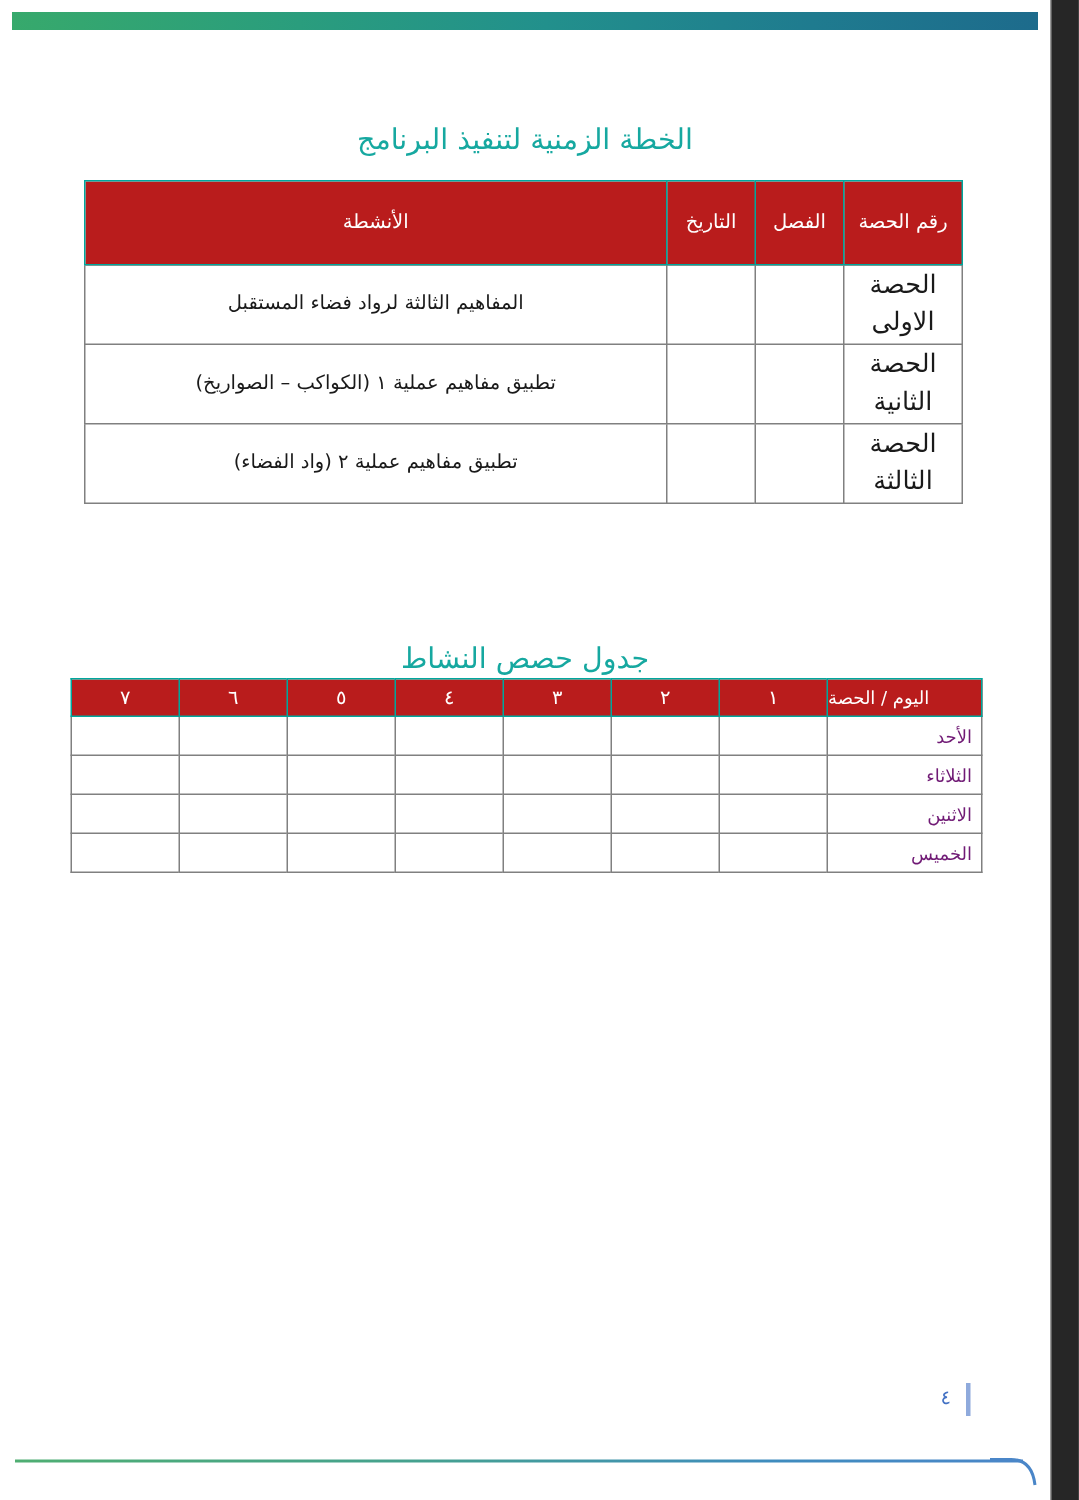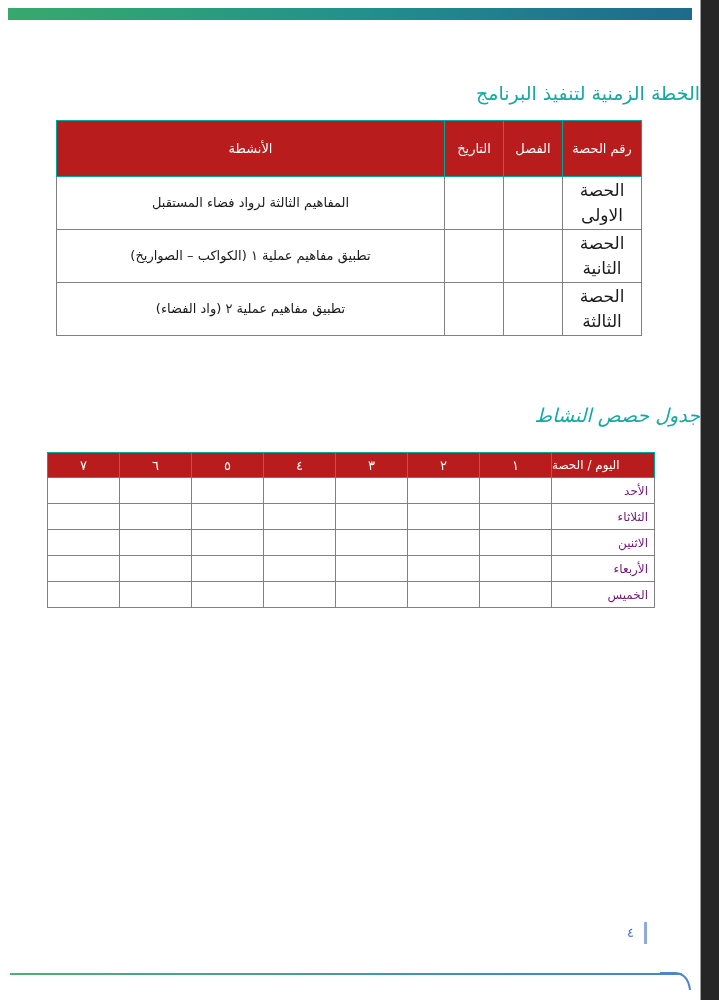--- a/index.html
+++ b/index.html
@@ -42,27 +42,28 @@
     top: 8px;
     width: 684px;
     height: 12px;
     background: linear-gradient(to left, #1d6b8c 0%, #1f7b8f 22%, #22908c 48%, #2a9d7d 72%, #37a96c 100%);
   }
 
   
   .section-title {
     position: absolute;
     width: 100%;
+    text-align: center;
     color: #16a8a0;
     font-size: 19px;
     letter-spacing: 0px;
     direction: rtl;
   }
   #title-schedule { top: 82px; }
-  #title-activity { top: 404px; font-style: italic; }
+  #title-activity { top: 428px; }
 
   
   table {
     border-collapse: collapse;
     direction: rtl;
     table-layout: fixed;
   }
   table th, table td {
     border: 1px solid #808080;
     padding: 0;
@@ -255,30 +256,20 @@
         <td class="col-day day-cell">الاثنين</td>
         <td class="col-slot"></td>
         <td class="col-slot"></td>
         <td class="col-slot"></td>
         <td class="col-slot"></td>
         <td class="col-slot"></td>
         <td class="col-slot"></td>
         <td class="col-slot"></td>
       </tr>
       <tr>
-        <td class="col-day day-cell">الأربعاء</td>
-        <td class="col-slot"></td>
-        <td class="col-slot"></td>
-        <td class="col-slot"></td>
-        <td class="col-slot"></td>
-        <td class="col-slot"></td>
-        <td class="col-slot"></td>
-        <td class="col-slot"></td>
-      </tr>
-      <tr>
         <td class="col-day day-cell">الخميس</td>
         <td class="col-slot"></td>
         <td class="col-slot"></td>
         <td class="col-slot"></td>
         <td class="col-slot"></td>
         <td class="col-slot"></td>
         <td class="col-slot"></td>
         <td class="col-slot"></td>
       </tr>
     </tbody>

